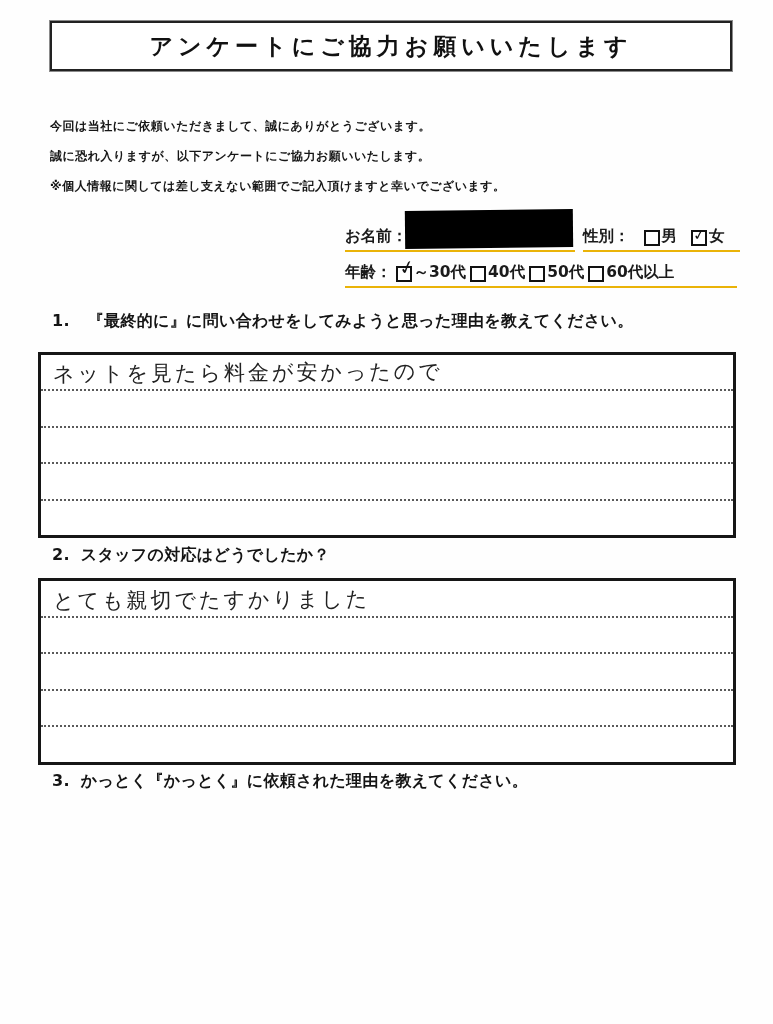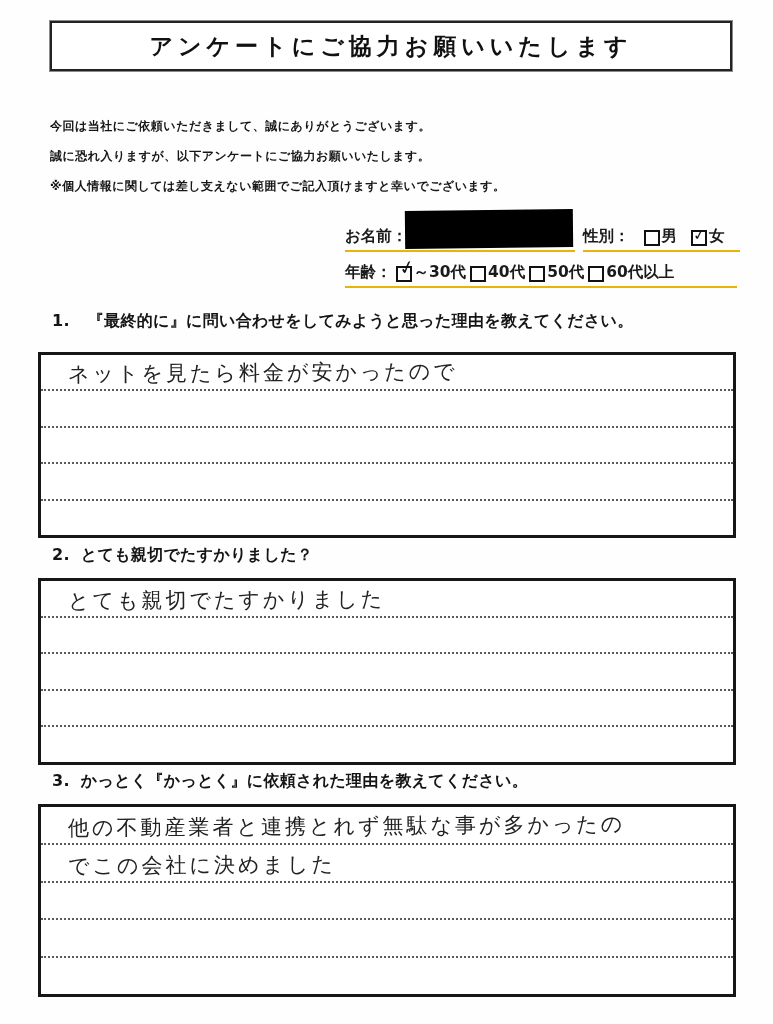--- a/index.html
+++ b/index.html
@@ -76,21 +76,21 @@
     position:absolute; left:38px; width:692px;
     border:3px solid #161616;
     display:flex; flex-direction:column; background:#fff;
   }
   .box1 { top:352px; height:180px; }
   .box2 { top:578px; height:181px; }
   .box3 { top:804px; height:187px; }
   .ans-row {
     flex:1; display:flex; align-items:flex-end;
     border-bottom:2px dotted #5a5a5a;
-    padding:0 8px 1px 27px; overflow:hidden;
+    padding:0 8px 1px 12px; overflow:hidden;
   }
   .ans-row:last-child { border-bottom:none; }
   .handwriting {
     font-family:"DejaVu Sans", sans-serif;
     font-size:21px; font-weight:400; letter-spacing:3px;
     color:#222; white-space:nowrap;
     transform:rotate(-0.4deg); transform-origin:left bottom;
   }
 </style>
 </head>
@@ -169,21 +169,21 @@
     <div class="ans-row">
         <span class="handwriting"></span>
       </div>
     <div class="ans-row">
         <span class="handwriting"></span>
       </div>
   </div>
 
   <div class="q-label q2">
     <span class="q-num">2.</span>
-    <span>とても親切でたすかりました？</span>
+    <span>スタッフの対応はどうでしたか？</span>
   </div>
   <div class="answer-box box2">
     <div class="ans-row">
         <span class="handwriting">とても親切でたすかりました</span>
       </div>
     <div class="ans-row">
         <span class="handwriting"></span>
       </div>
     <div class="ans-row">
         <span class="handwriting"></span>
@@ -193,31 +193,14 @@
       </div>
     <div class="ans-row">
         <span class="handwriting"></span>
       </div>
   </div>
 
   <div class="q-label q3">
     <span class="q-num">3.</span>
     <span>かっとく『かっとく』に依頼された理由を教えてください。</span>
   </div>
-  <div class="answer-box box3">
-    <div class="ans-row">
-        <span class="handwriting">他の不動産業者と連携とれず無駄な事が多かったの</span>
-      </div>
-    <div class="ans-row">
-        <span class="handwriting">でこの会社に決めました</span>
-      </div>
-    <div class="ans-row">
-        <span class="handwriting"></span>
-      </div>
-    <div class="ans-row">
-        <span class="handwriting"></span>
-      </div>
-    <div class="ans-row">
-        <span class="handwriting"></span>
-      </div>
-  </div>
 
 </div>
 
 </body></html>

